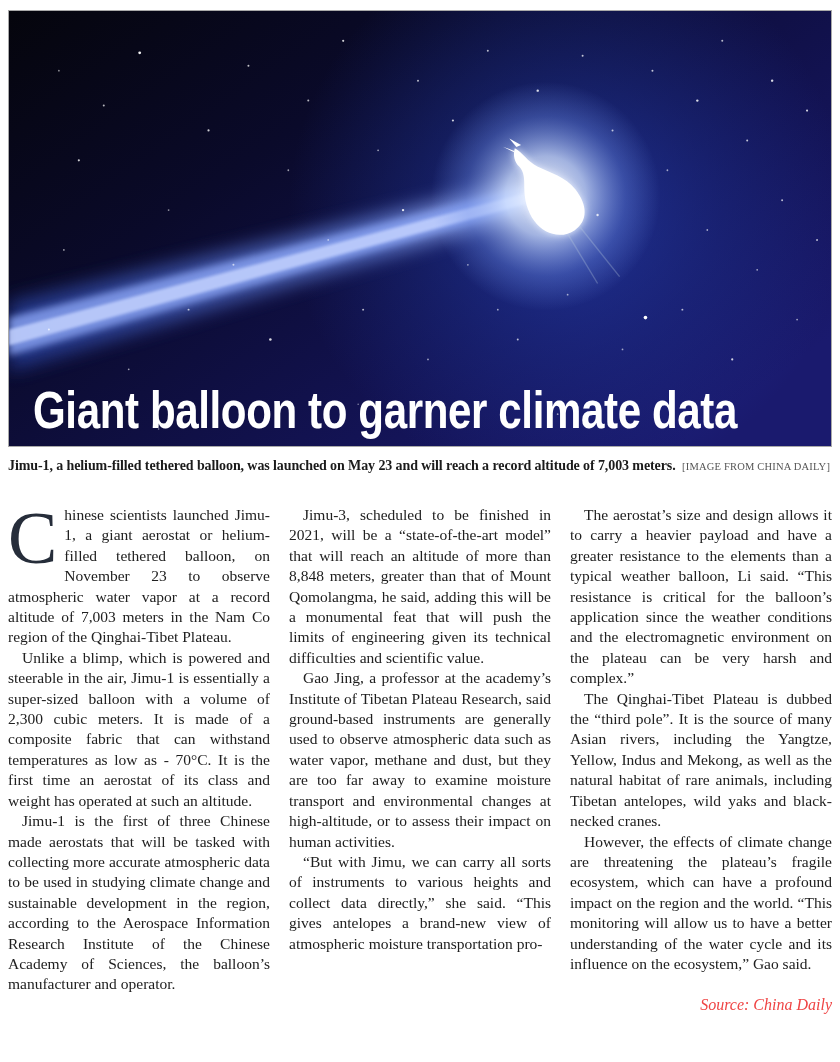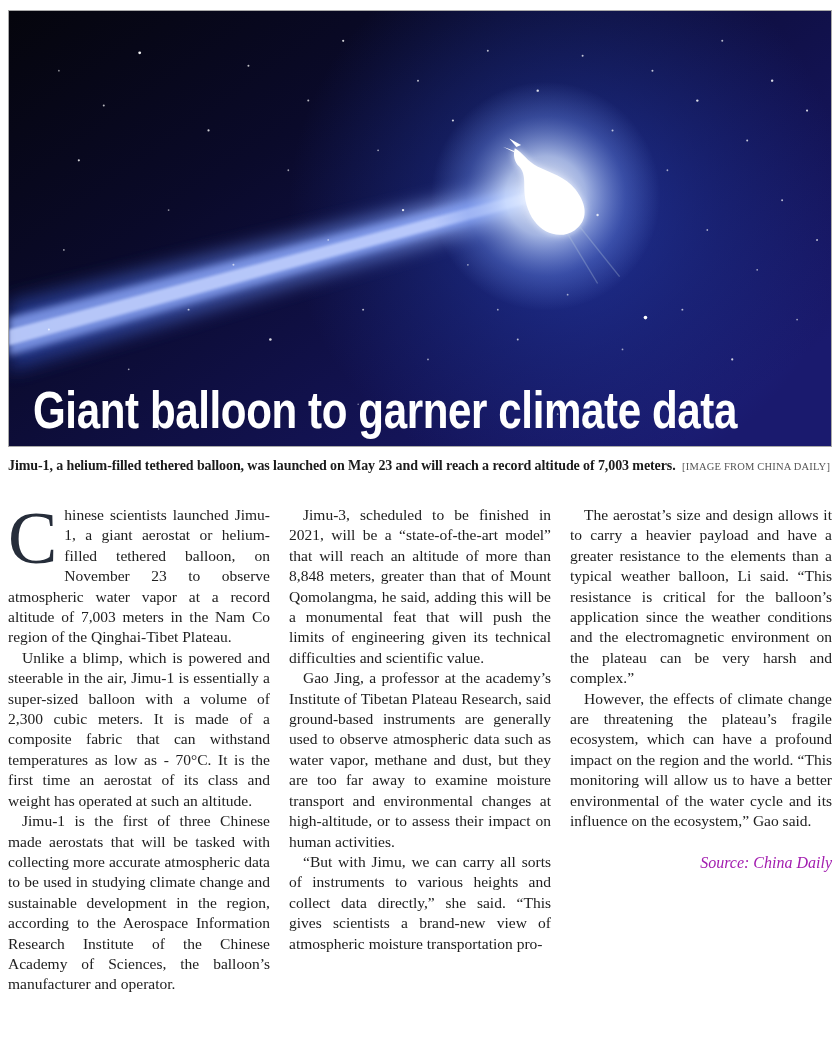--- a/index.html
+++ b/index.html
@@ -26,21 +26,21 @@
   
   .article { position:absolute; left:8px; top:505px; width:824px;
              display:flex; gap:19px; }
   .col { width:262px; font-size:15.5px; line-height:20.4px; color:#202020;
          text-align:justify; }
   .col p { margin:0; }
   .col p.indent { text-indent:14px; }
   .dropcap { float:left; font-size:74px; line-height:58px; padding:4px 7px 0 0;
              color:#262d3a; font-family:"Liberation Serif", serif; }
   .source { margin-top:21px; text-align:right; font-style:italic;
-            font-size:16px; color:#a21caf; }
+            font-size:16px; color:#ef4444; }
 </style>
 </head>
 <body>
 
 <div class="page">
 
   <div class="hero">
     <svg viewBox="0 0 824 437" preserveAspectRatio="none">
       <defs>
         <linearGradient id="sky" x1="0" y1="0" x2="1" y2="0.75">
@@ -164,23 +164,24 @@
 
     <div class="col">
       <p><span class="dropcap">C</span><span>hinese scientists launched Jimu-1, a giant aerostat or helium-filled tethered balloon, on November 23 to observe atmospheric water vapor at a record altitude of 7,003 meters in the Nam Co region of the Qinghai-Tibet Plateau.</span></p>
       <p class="indent">Unlike a blimp, which is powered and steerable in the air, Jimu-1 is essentially a super-sized balloon with a volume of 2,300 cubic meters. It is made of a composite fabric that can withstand temperatures as low as - 70°C. It is the first time an aerostat of its class and weight has operated at such an altitude.</p>
       <p class="indent">Jimu-1 is the first of three Chinese made aerostats that will be tasked with collecting more accurate atmospheric data to be used in studying climate change and sustainable development in the region, according to the Aerospace Information Research Institute of the Chinese Academy of Sciences, the balloon’s manufacturer and operator.</p>
     </div>
 
     <div class="col">
       <p class="indent">Jimu-3, scheduled to be finished in 2021, will be a “state-of-the-art model” that will reach an altitude of more than 8,848 meters, greater than that of Mount Qomolangma, he said, adding this will be a monumental feat that will push the limits of engineering given its technical difficulties and scientific value.</p>
       <p class="indent">Gao Jing, a professor at the academy’s Institute of Tibetan Plateau Research, said ground-based instruments are generally used to observe atmospheric data such as water vapor, methane and dust, but they are too far away to examine moisture transport and environmental changes at high-altitude, or to assess their impact on human activities.</p>
-      <p class="indent">“But with Jimu, we can carry all sorts of instruments to various heights and collect data directly,” she said. “This gives scientists a brand-new view of atmospheric moisture transportation pro-</p>
+      <p class="indent">“But with Jimu, we can carry all sorts of instruments to various heights and collect data directly,” she said. “This gives antelopes a brand-new view of atmospheric moisture transportation pro-</p>
     </div>
 
     <div class="col">
       <p class="indent">The aerostat’s size and design allows it to carry a heavier payload and have a greater resistance to the elements than a typical weather balloon, Li said. “This resistance is critical for the balloon’s application since the weather conditions and the electromagnetic environment on the plateau can be very harsh and complex.”</p>
-      <p class="indent">However, the effects of climate change are threatening the plateau’s fragile ecosystem, which can have a profound impact on the region and the world. “This monitoring will allow us to have a better environmental of the water cycle and its influence on the ecosystem,” Gao said.</p>
+      <p class="indent">The Qinghai-Tibet Plateau is dubbed the “third pole”. It is the source of many Asian rivers, including the Yangtze, Yellow, Indus and Mekong, as well as the natural habitat of rare animals, including Tibetan antelopes, wild yaks and black-necked cranes.</p>
+      <p class="indent">However, the effects of climate change are threatening the plateau’s fragile ecosystem, which can have a profound impact on the region and the world. “This monitoring will allow us to have a better understanding of the water cycle and its influence on the ecosystem,” Gao said.</p>
       <div class="source">Source: China Daily</div>
     </div>
 
   </div>
 </div>
 
 </body></html>

